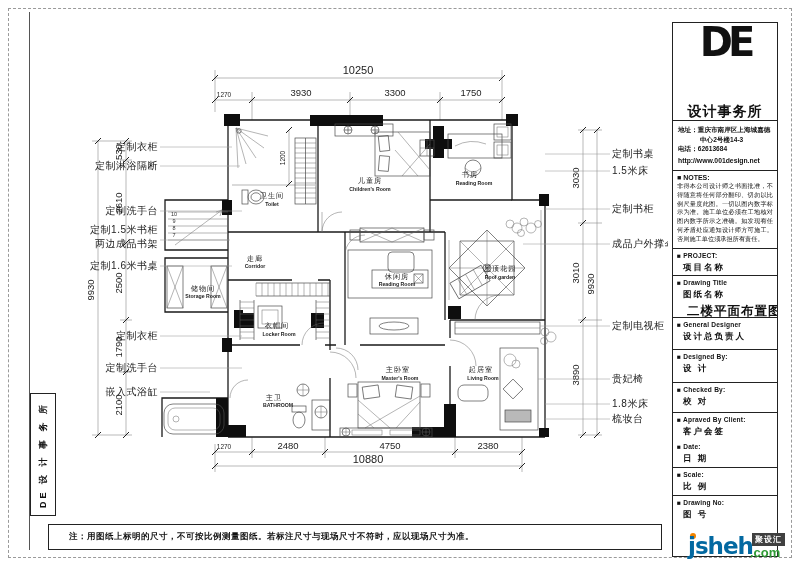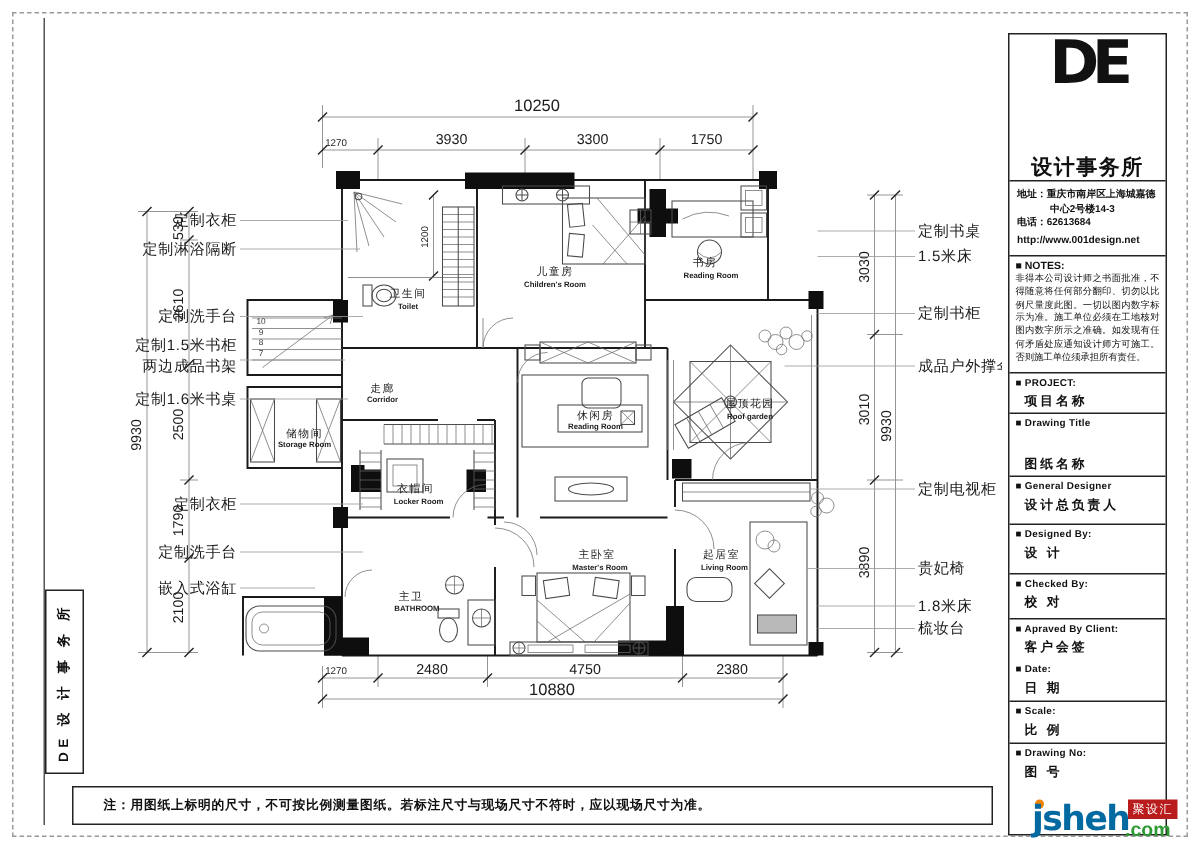--- a/index.html
+++ b/index.html
@@ -49,22 +49,22 @@
   .notes-b{font-size:6.2px;line-height:1.42;text-align:justify;}
   .tp-row{padding:3px 0 10px 4px;}
   .row-en{font-size:6.6px;font-weight:bold;letter-spacing:0.2px;}
   .row-zh{font-size:8.5px;font-weight:bold;margin:3px 0 0 6px;letter-spacing:2px;}
   .drawing-name{font-size:12.5px;font-weight:bold;margin:2px 0 0 10px;letter-spacing:1px;white-space:nowrap;}
   
   .watermark{position:absolute;left:686px;top:533px;width:108px;height:30px;}
   .wm-name{position:absolute;left:2px;top:2px;font-size:23px;font-weight:900;color:#0369a1;
            letter-spacing:-1px;line-height:1;font-family:"DejaVu Sans",sans-serif;}
   .wm-tld{position:absolute;left:64px;top:12px;font-size:13px;font-weight:900;color:#2f9b35;}
-  .wm-badge{position:absolute;left:66px;top:0px;background:#b91c1c;color:#fff;font-size:8px;
-            font-weight:normal;padding:1px 3px;letter-spacing:1px;}
+  .wm-badge{position:absolute;left:66px;top:0px;background:#404040;color:#fff;font-size:8px;
+            font-weight:bold;padding:1px 3px;letter-spacing:1px;}
   .wm-dot{position:absolute;left:4px;top:0px;width:6px;height:6px;border-radius:50%;background:#f08300;}
 </style>
 </head>
 <body>
 
 <div class="trim"></div>
 <div class="frame-left"></div>
 
 <svg class="plan" width="668" height="566" viewBox="0 0 668 566">
 
@@ -430,21 +430,21 @@
   <div class="tp-sec notes-box">
     <div class="notes-h">■ NOTES:</div>
     <div class="notes-b">非得本公司设计师之书面批准，不得随意将任何部分翻印、切勿以比例尺量度此图。一切以图内数字标示为准。施工单位必须在工地核对图内数字所示之准确。如发现有任何矛盾处应通知设计师方可施工。否则施工单位须承担所有责任。</div>
   </div>
   <div class="tp-sec tp-row" style="height:27px">
     <div class="row-en">■ PROJECT:</div>
     <div class="row-zh">项目名称</div>
   </div>
   <div class="tp-sec tp-row" style="height:42px">
     <div class="row-en">■ Drawing Title</div>
-    <div class="row-zh" style="margin-top:18px">图纸名称</div>
+    <div class="row-zh" style="margin-top:3px">图纸名称</div>
     <div class="drawing-name">二楼平面布置图</div>
   </div>
   <div class="tp-sec tp-row" style="height:32px">
     <div class="row-en">■ General Designer</div>
     <div class="row-zh">设计总负责人</div>
   </div>
   <div class="tp-sec tp-row" style="height:33px">
     <div class="row-en">■ Designed By:</div>
     <div class="row-zh">设 计</div>
   </div>

